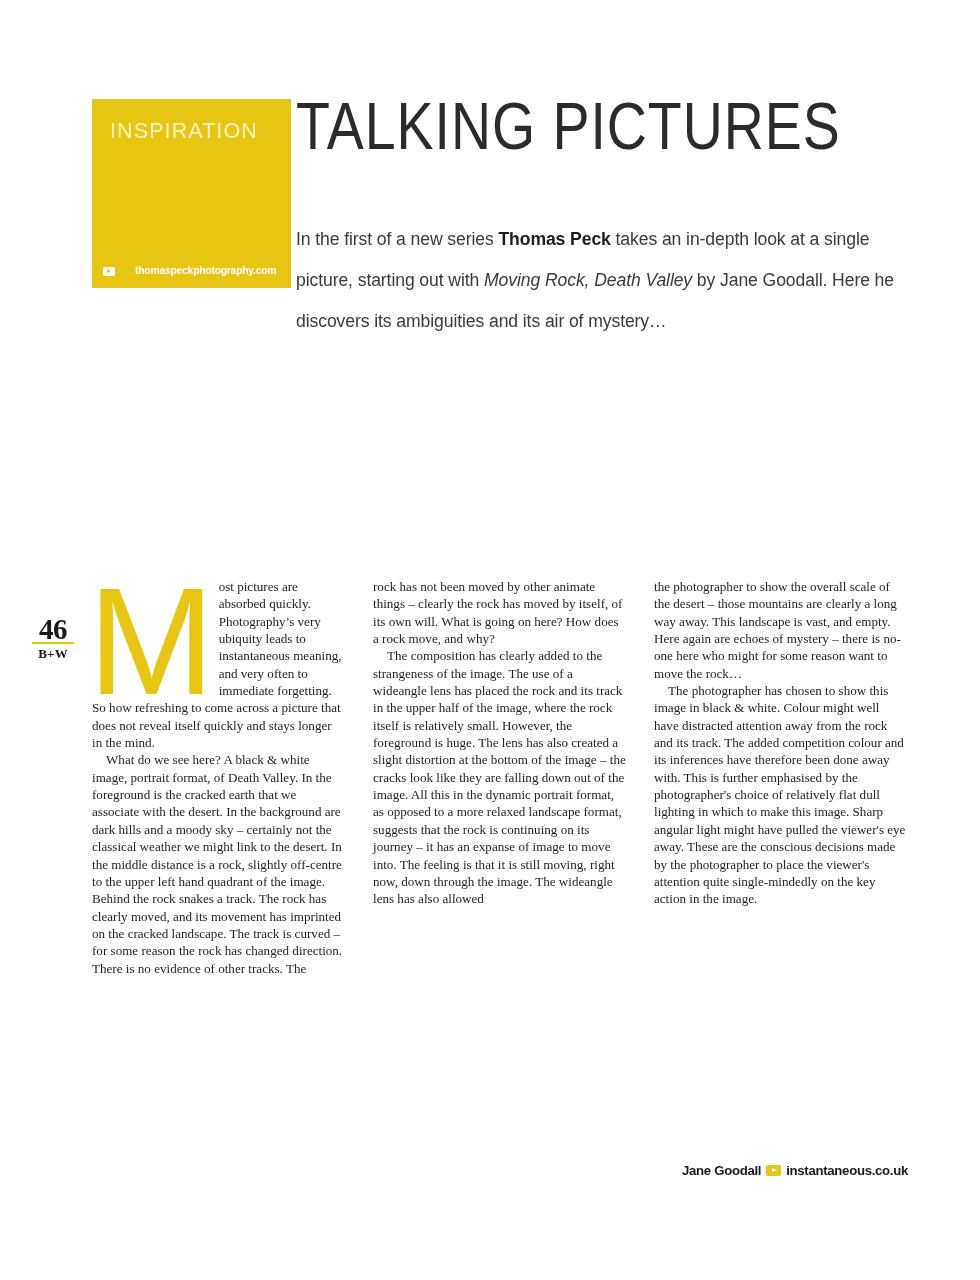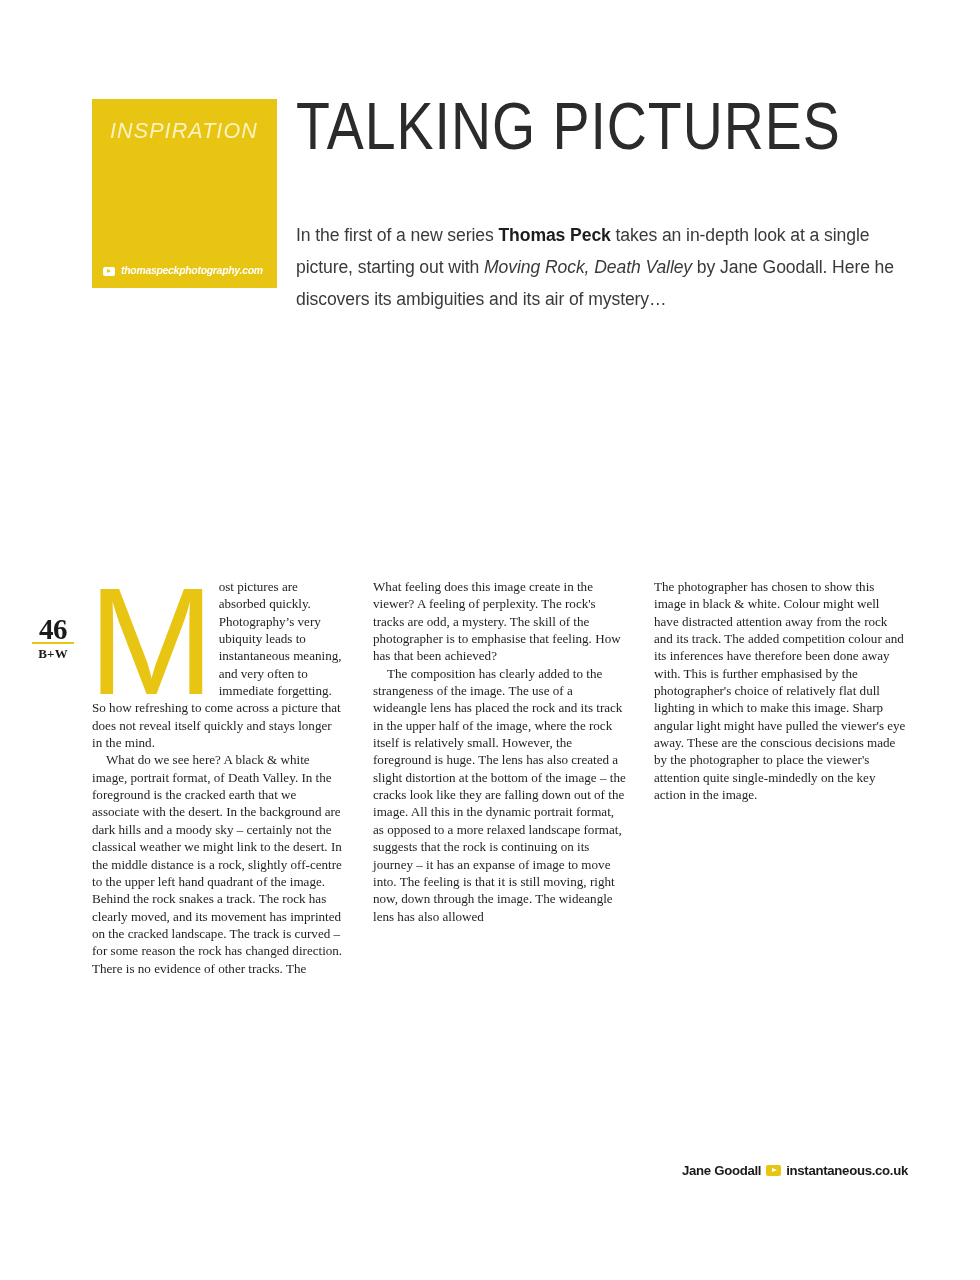--- a/index.html
+++ b/index.html
@@ -19,45 +19,44 @@
     position: absolute;
     inset: 0;
     background: #ffffff;
   }
 
   
   .masthead-box {
     position: absolute;
     left: 92px;
     top: 99px;
-    width: 185px;
+    width: 199px;
     height: 189px;
     background: #e8c512;
-    font-style: italic;
   }
   .masthead-kicker {
     position: absolute;
     left: 18px;
     top: 19px;
     font-family: "Liberation Sans", sans-serif;
     font-weight: 300;
     font-size: 21.5px;
     letter-spacing: 1.1px;
     color: #fdf3c2;
     white-space: nowrap;
     transform: scaleY(1.06);
     transform-origin: left top;
   }
   .masthead-url {
     position: absolute;
     left: 11px;
     bottom: 12px;
     display: flex;
     align-items: flex-end;
-    gap: 6px;
+    gap: 20px;
     white-space: nowrap;
   }
   .play-chip {
     display: inline-block;
     width: 12px;
     height: 9px;
     background: #ffffff;
     border-radius: 2px;
     position: relative;
     flex: 0 0 auto;
@@ -96,21 +95,21 @@
   }
 
   .standfirst {
     position: absolute;
     left: 296px;
     top: 219px;
     width: 615px;
     font-family: "Liberation Sans", sans-serif;
     font-weight: 300;
     font-size: 17.6px;
-    line-height: 32px;
+    line-height: 41px;
     color: #3a3a3a;
     letter-spacing: -0.1px;
   }
   .standfirst b { font-weight: bold; color: #1d1d1d; }
   .standfirst i { font-style: italic; }
 
   
   .folio {
     position: absolute;
     left: 32px;
@@ -257,24 +256,25 @@
     <div class="folio-rule"></div>
     <div class="folio-brand">B+W</div>
   </div>
 
   <div class="columns">
     <div class="col">
       <p><span class="dropcap">M</span><span>ost pictures are absorbed quickly. Photography’s very ubiquity leads to instantaneous meaning, and very often to immediate forgetting. So how refreshing to come across a picture that does not reveal itself quickly and stays longer in the mind.</span></p>
       <p>What do we see here? A black &amp; white image, portrait format, of Death Valley. In the foreground is the cracked earth that we associate with the desert. In the background are dark hills and a moody sky – certainly not the classical weather we might link to the desert. In the middle distance is a rock, slightly off-centre to the upper left hand quadrant of the image. Behind the rock snakes a track. The rock has clearly moved, and its movement has imprinted on the cracked landscape. The track is curved – for some reason the rock has changed direction. There is no evidence of other tracks. The</p>
     </div>
     <div class="col">
-      <p>What feeling does this image create in the viewer? A feeling of perplexity. The rock's tracks are odd, a mystery. The skill of the photographer is to emphasise that feeling. How has that been achieved?</p>
+      <p>rock has not been moved by other animate things – clearly the rock has moved by itself, of its own will. What is going on here? How does a rock move, and why?</p>
       <p>The composition has clearly added to the strangeness of the image. The use of a wideangle lens has placed the rock and its track in the upper half of the image, where the rock itself is relatively small. However, the foreground is huge. The lens has also created a slight distortion at the bottom of the image – the cracks look like they are falling down out of the image. All this in the dynamic portrait format, as opposed to a more relaxed landscape format, suggests that the rock is continuing on its journey – it has an expanse of image to move into. The feeling is that it is still moving, right now, down through the image. The wideangle lens has also allowed</p>
     </div>
     <div class="col">
+      <p>the photographer to show the overall scale of the desert – those mountains are clearly a long way away. This landscape is vast, and empty. Here again are echoes of mystery – there is no-one here who might for some reason want to move the rock…</p>
       <p>The photographer has chosen to show this image in black &amp; white. Colour might well have distracted attention away from the rock and its track. The added competition colour and its inferences have therefore been done away with. This is further emphasised by the photographer's choice of relatively flat dull lighting in which to make this image. Sharp angular light might have pulled the viewer's eye away. These are the conscious decisions made by the photographer to place the viewer's attention quite single-mindedly on the key action in the image.</p>
     </div>
   </div>
 
 
   <div class="credit">
     <span class="credit-name">Jane Goodall</span>
     <span class="credit-chip"></span>
     <span class="credit-site">instantaneous.co.uk</span>
   </div>

